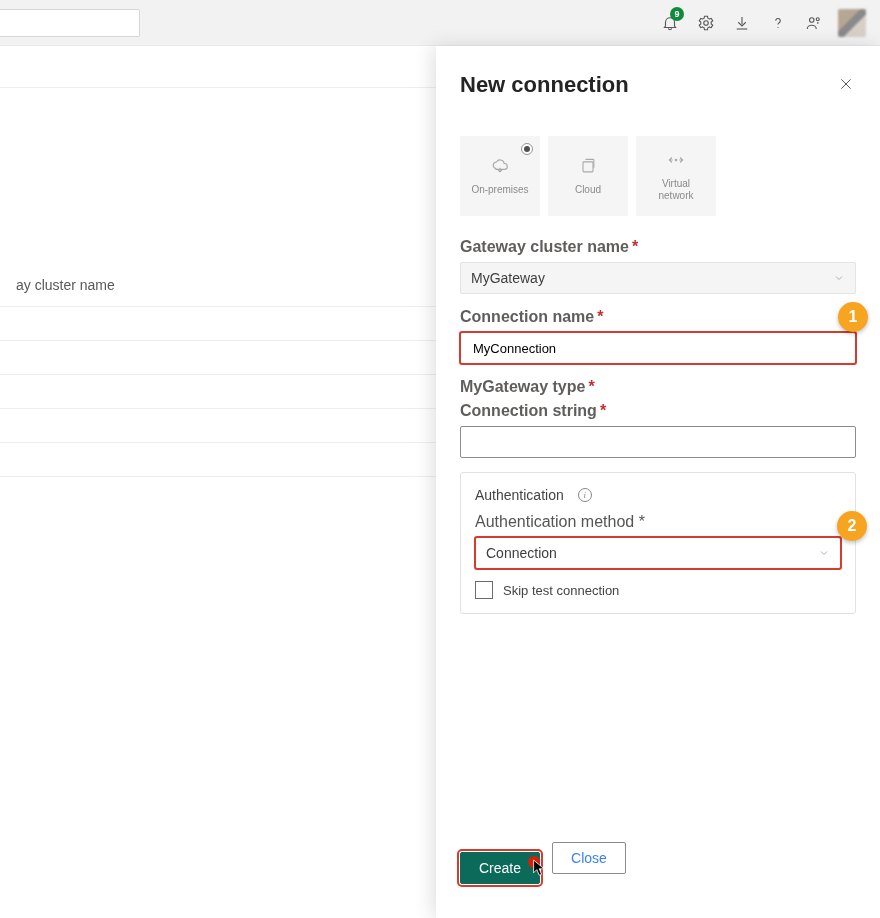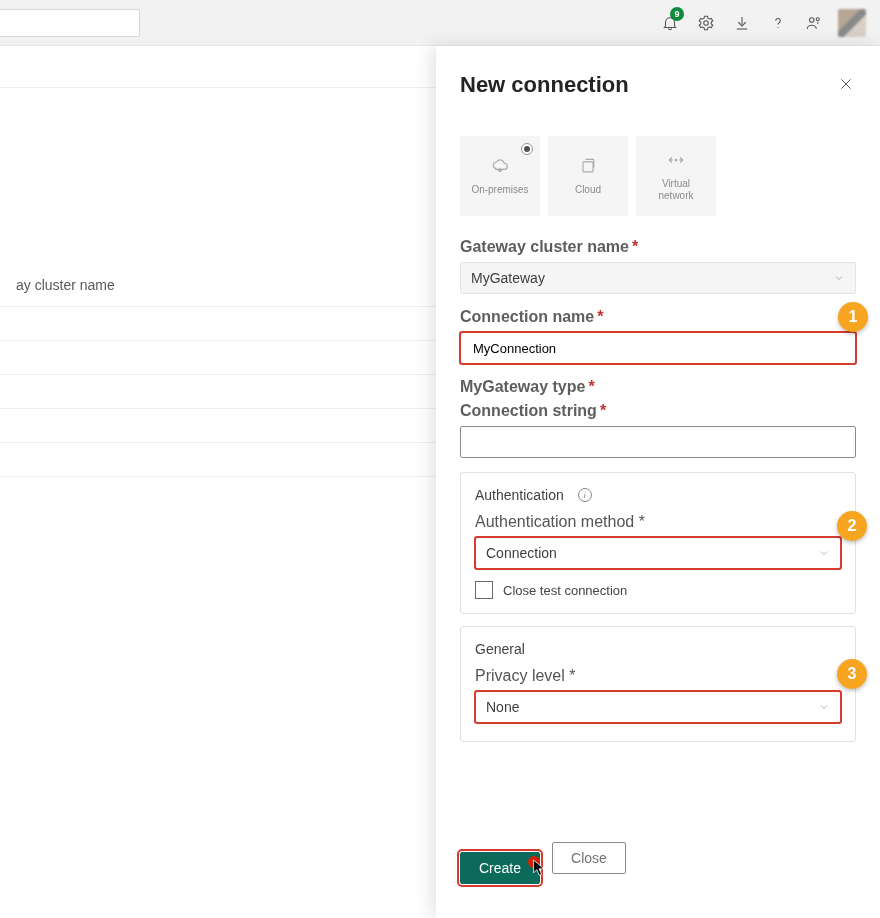--- a/index.html
+++ b/index.html
@@ -59,21 +59,21 @@
   .info-icon{width:14px;height:14px;border:1px solid #888;border-radius:50%;display:flex;align-items:center;justify-content:center;font-size:9px;color:#888;font-style:italic;font-family:serif;}
   .sub-label{font-size:16px;color:#555;margin-bottom:6px;}
   .check-row{display:flex;align-items:center;gap:10px;font-size:13px;color:#444;margin-top:6px;}
   .checkbox{width:18px;height:18px;border:1px solid #6b6b6b;background:#fff;}
   
   .callout{position:absolute;width:30px;height:30px;border-radius:50%;background:var(--accent-orange);color:#fff;font-size:16px;font-weight:600;display:flex;align-items:center;justify-content:center;box-shadow:0 2px 4px rgba(0,0,0,.25);z-index:20;}
   
   .panel-footer{padding:0 24px 34px 24px;display:flex;gap:12px;align-items:center;}
   .btn{height:32px;padding:0 18px;border-radius:2px;font-size:14px;display:flex;align-items:center;justify-content:center;cursor:default;}
   .btn-primary{background:var(--primary);color:#fff;border:1px solid var(--primary);outline:2px solid var(--highlight-red);outline-offset:1px;margin-top:20px;}
-  .btn-secondary{background:#fff;border:1px solid #8c8c8c;color:#737373;}
+  .btn-secondary{background:#fff;border:1px solid #8c8c8c;color:#3b82f6;}
   .cursor{position:absolute;width:16px;height:20px;z-index:30;pointer-events:none;}
   .cursor-dot{position:absolute;width:12px;height:12px;border-radius:50%;background:#d81e06;z-index:29;pointer-events:none;}
   .rel{position:relative;}
 </style>
 </head>
 <body>
 
 <div class="topbar">
   <div class="search-stub"></div>
   <div class="top-spacer"></div>
@@ -215,40 +215,25 @@
         <span>Authentication method</span><span class="req"> *</span>
       </div>
       <div class="select highlight" style="background:#fff;border:1px solid #8c8c8c;margin-bottom:12px;">
         <span>Connection</span>
         <svg viewBox="0 0 24 24">
             <path d="M6 9l6 6 6-6"></path>
           </svg>
       </div>
       <div class="check-row">
         <span class="checkbox"></span>
-        <span>Close test connection</span>
+        <span>Skip test connection</span>
       </div>
       <div class="callout" style="top:38px;right:-12px;">2</div>
     </div>
 
-    <div class="section rel">
-      <div class="section-title">
-        <span>General</span>
-      </div>
-      <div class="sub-label">
-        <span>Privacy level</span><span class="req"> *</span>
-      </div>
-      <div class="select highlight" style="background:#fff;border:1px solid #8c8c8c;margin-bottom:4px;">
-        <span>None</span>
-        <svg viewBox="0 0 24 24">
-            <path d="M6 9l6 6 6-6"></path>
-          </svg>
-      </div>
-      <div class="callout" style="top:32px;right:-12px;">3</div>
-    </div>
   </div>
 
   <div class="panel-footer rel">
     <div class="btn btn-primary">
       <span>Create</span>
     </div>
     <div class="btn btn-secondary">
       <span>Close</span>
     </div>
     <div class="cursor-dot" style="left:92px;top:24px;"></div>

